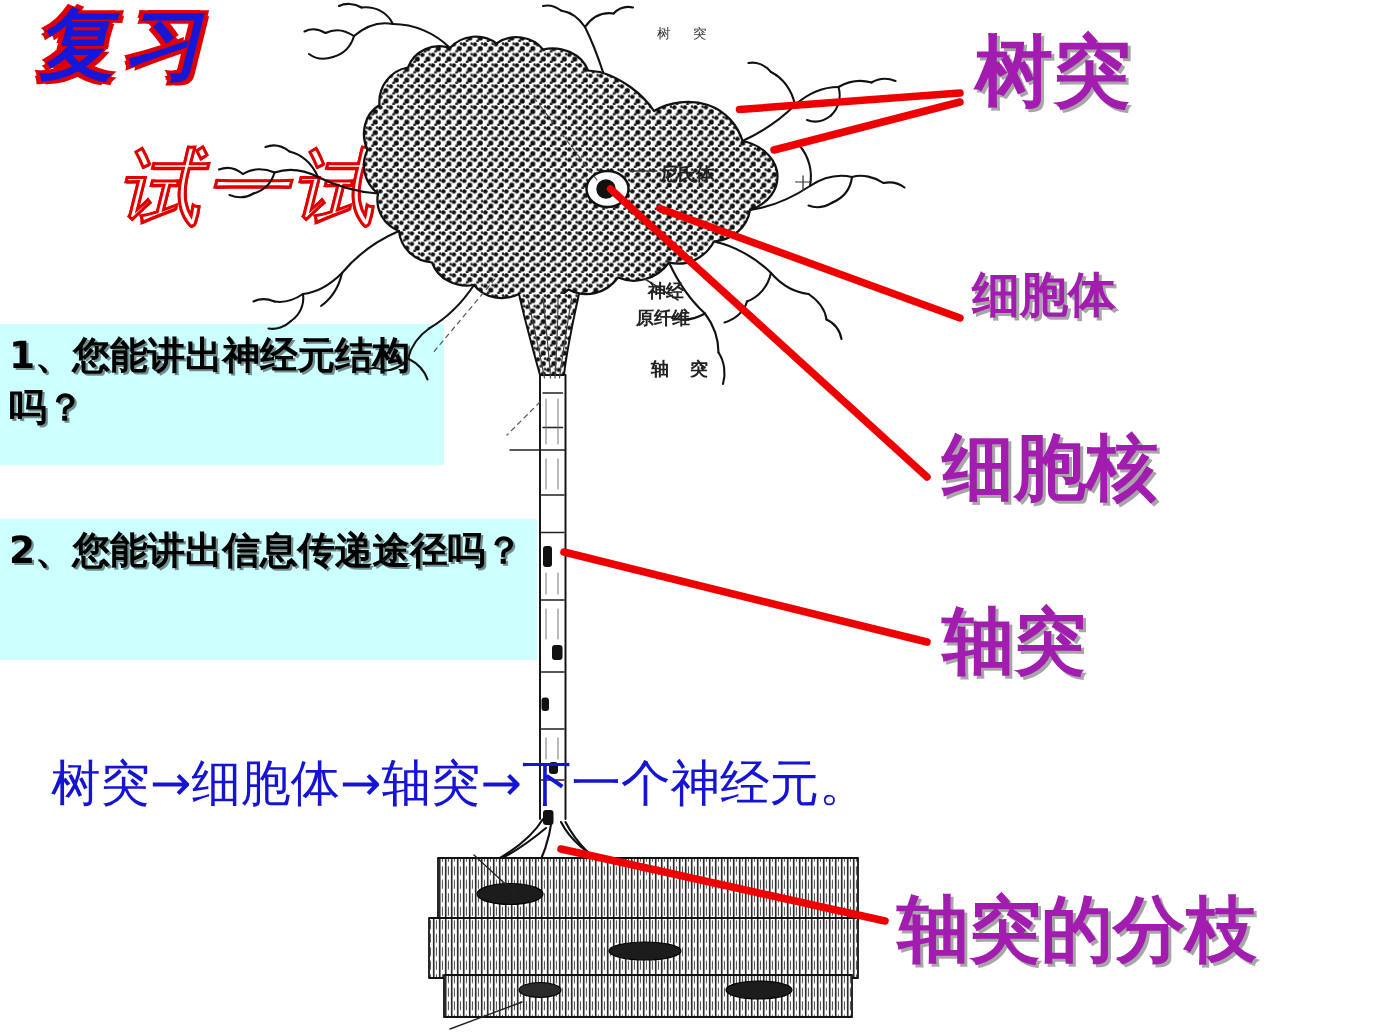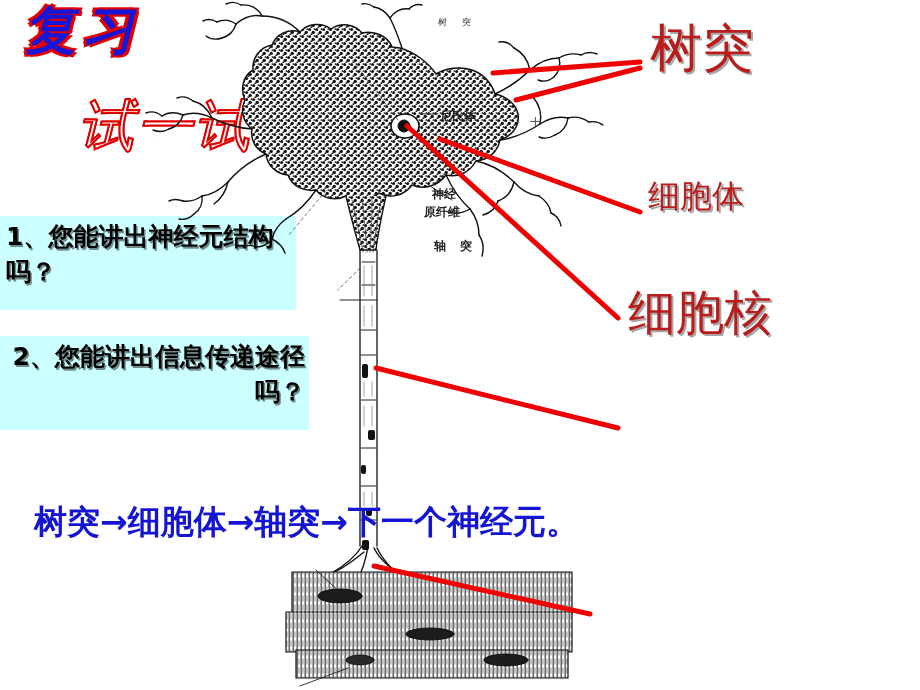--- a/index.html
+++ b/index.html
@@ -64,43 +64,43 @@
     line-height: 1.38;
     letter-spacing: 0px;
     padding: 4px 4px 18px 6px;
     box-sizing: border-box;
     text-shadow: 1.5px 1.5px 0 rgba(0,0,0,0.45);
   }
   #qbox-1 {
     left: 0px;  top: 216px;  width: 296px; height: 94px;
   }
   #qbox-2 {
-    left: 0px;  top: 336px;  width: 309px; height: 94px; text-align: right;
+    left: 0px;  top: 346px;  width: 358px; height: 94px;
   }
 
   
   #pathway {
     position: absolute;
     left: 34px;
     top: 500px;
     font-family: "DejaVu Sans", "Liberation Sans", sans-serif;
-    font-weight: 700;
+    font-weight: 400;
     font-size: 33px;
     color: #1414d2;
     white-space: nowrap;
     letter-spacing: 0px;
     z-index: 6;
   }
 
   
   .callout {
     position: absolute;
     font-family: "DejaVu Sans", "Liberation Sans", sans-serif;
-    font-weight: 400;
-    color: #b91c1c;
+    font-weight: 700;
+    color: #a21caf;
     white-space: nowrap;
     text-shadow: 2px 2px 0 rgba(0,0,0,0.35);
     line-height: 1;
     z-index: 5;
   }
   #label-dendrite   { left: 650px; top: 22px;  font-size: 52px; }
   #label-soma       { left: 648px; top: 180px; font-size: 32px; }
   #label-nucleus    { left: 628px; top: 288px; font-size: 48px; text-align: right; }
   #label-axon       { left: 628px; top: 404px; font-size: 48px; }
   #label-terminals  { left: 598px; top: 596px; font-size: 48px; }
@@ -355,14 +355,16 @@
   <div id="title-shiyishi">试一试:</div>
 
   <div class="qbox" id="qbox-1">1、您能讲出神经元结构吗？</div>
   <div class="qbox" id="qbox-2">2、您能讲出信息传递途径吗？</div>
 
   <div id="pathway">树突→细胞体→轴突→下一个神经元。</div>
 
   <div class="callout" id="label-dendrite">树突</div>
   <div class="callout" id="label-soma">细胞体</div>
   <div class="callout" id="label-nucleus">细胞核</div>
+  <div class="callout" id="label-axon">轴突</div>
+  <div class="callout" id="label-terminals">轴突的分枝</div>
 
 </div>
 
 </body></html>

